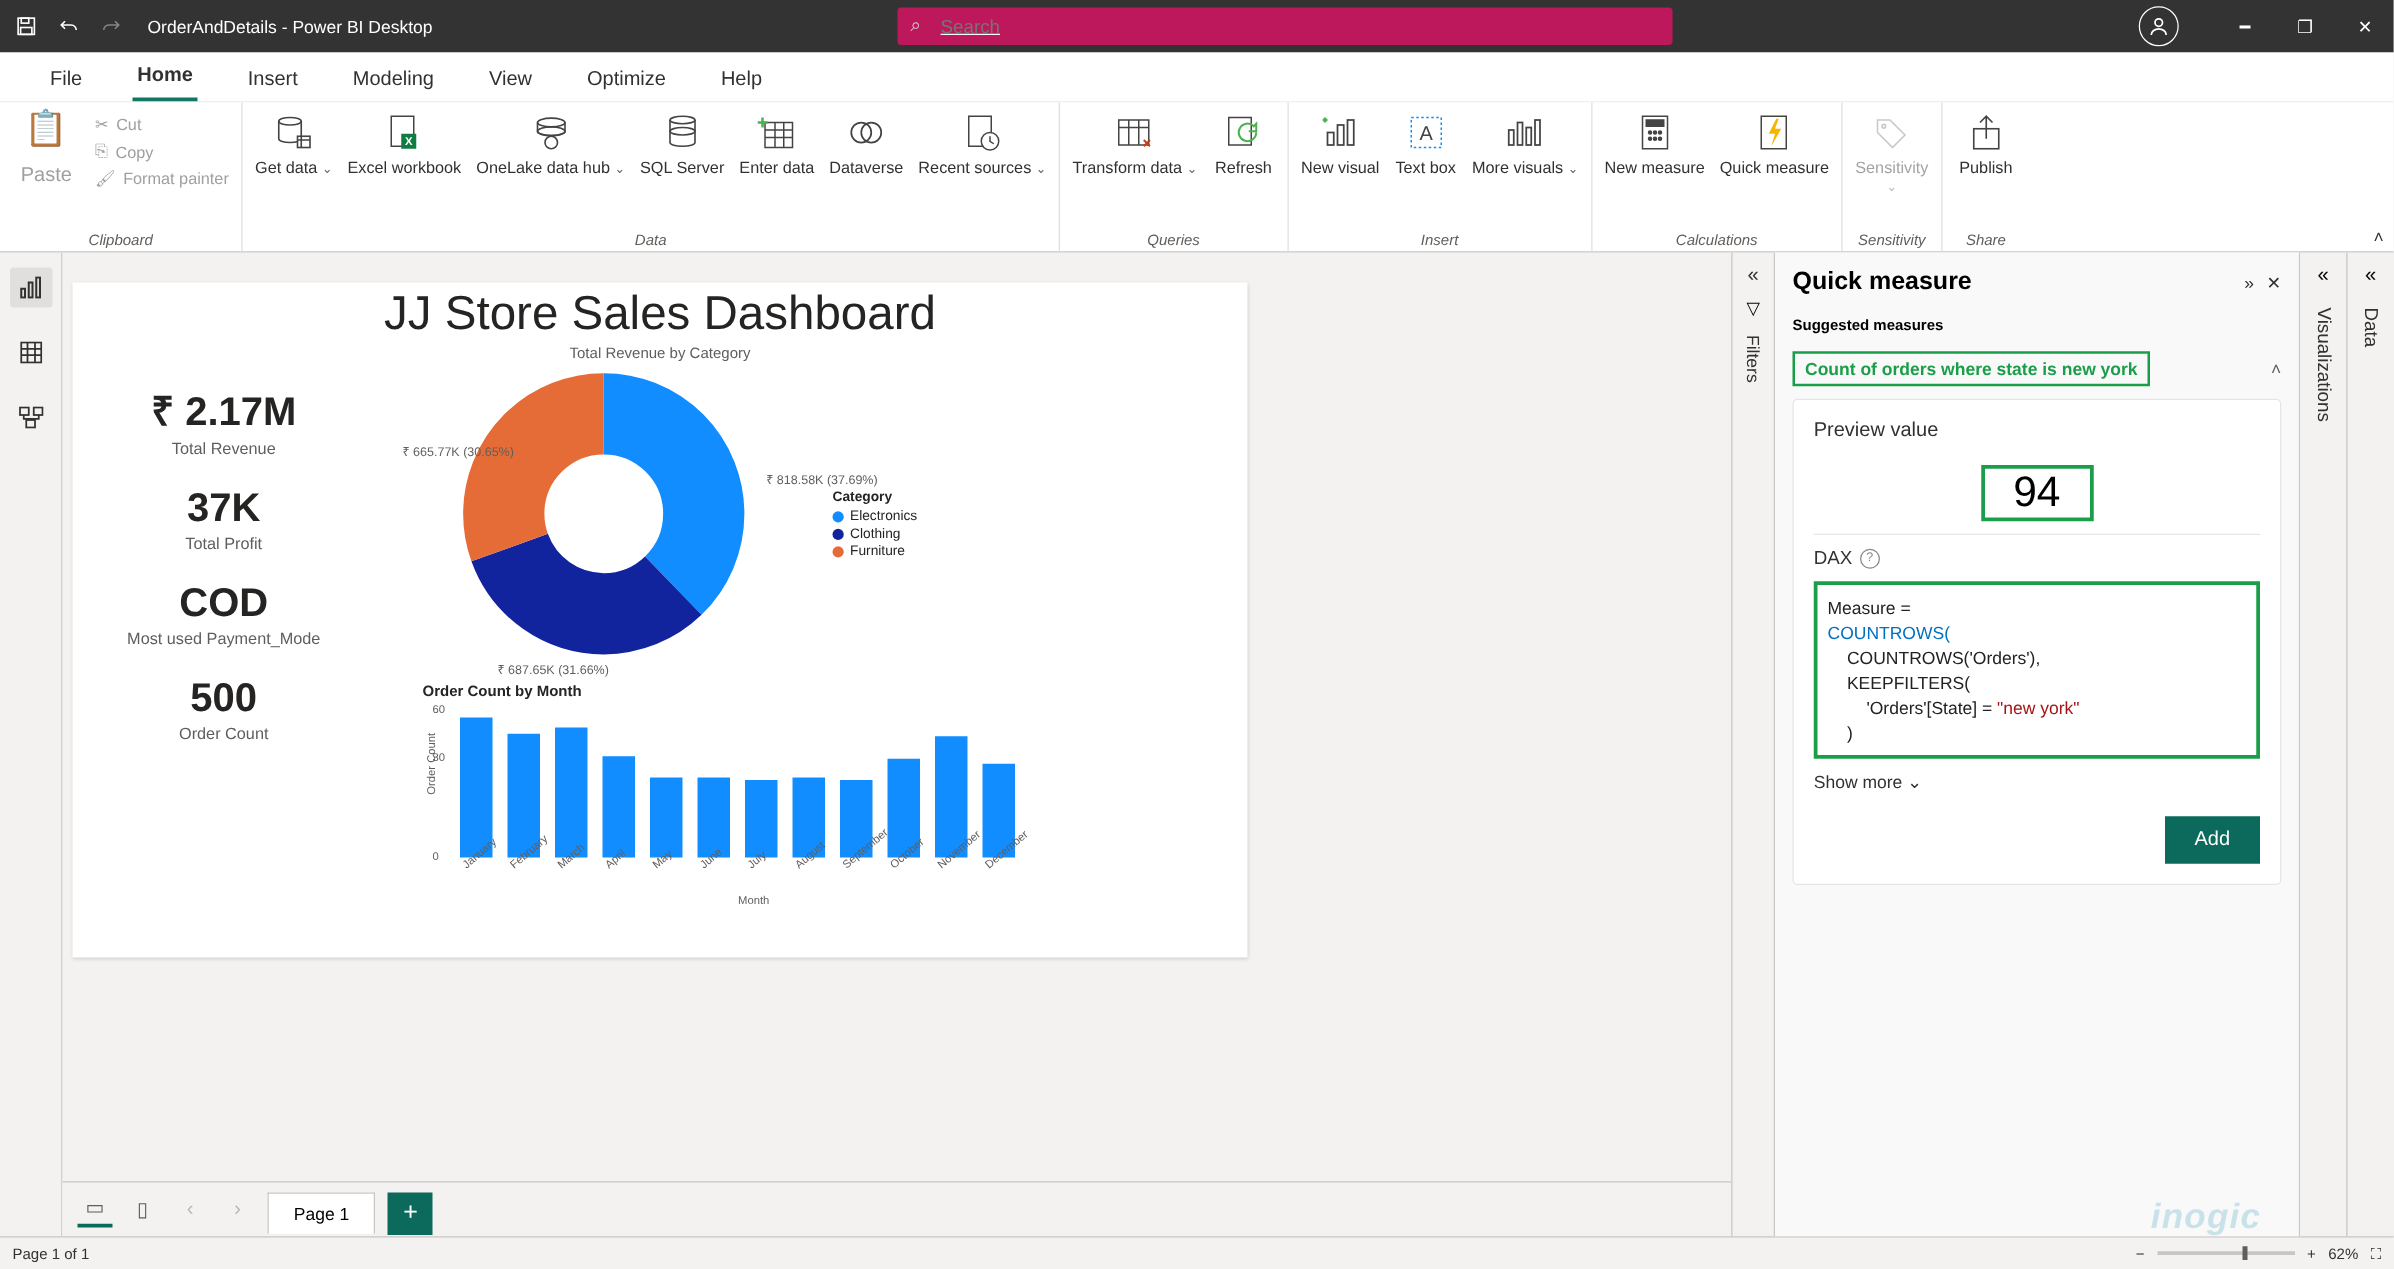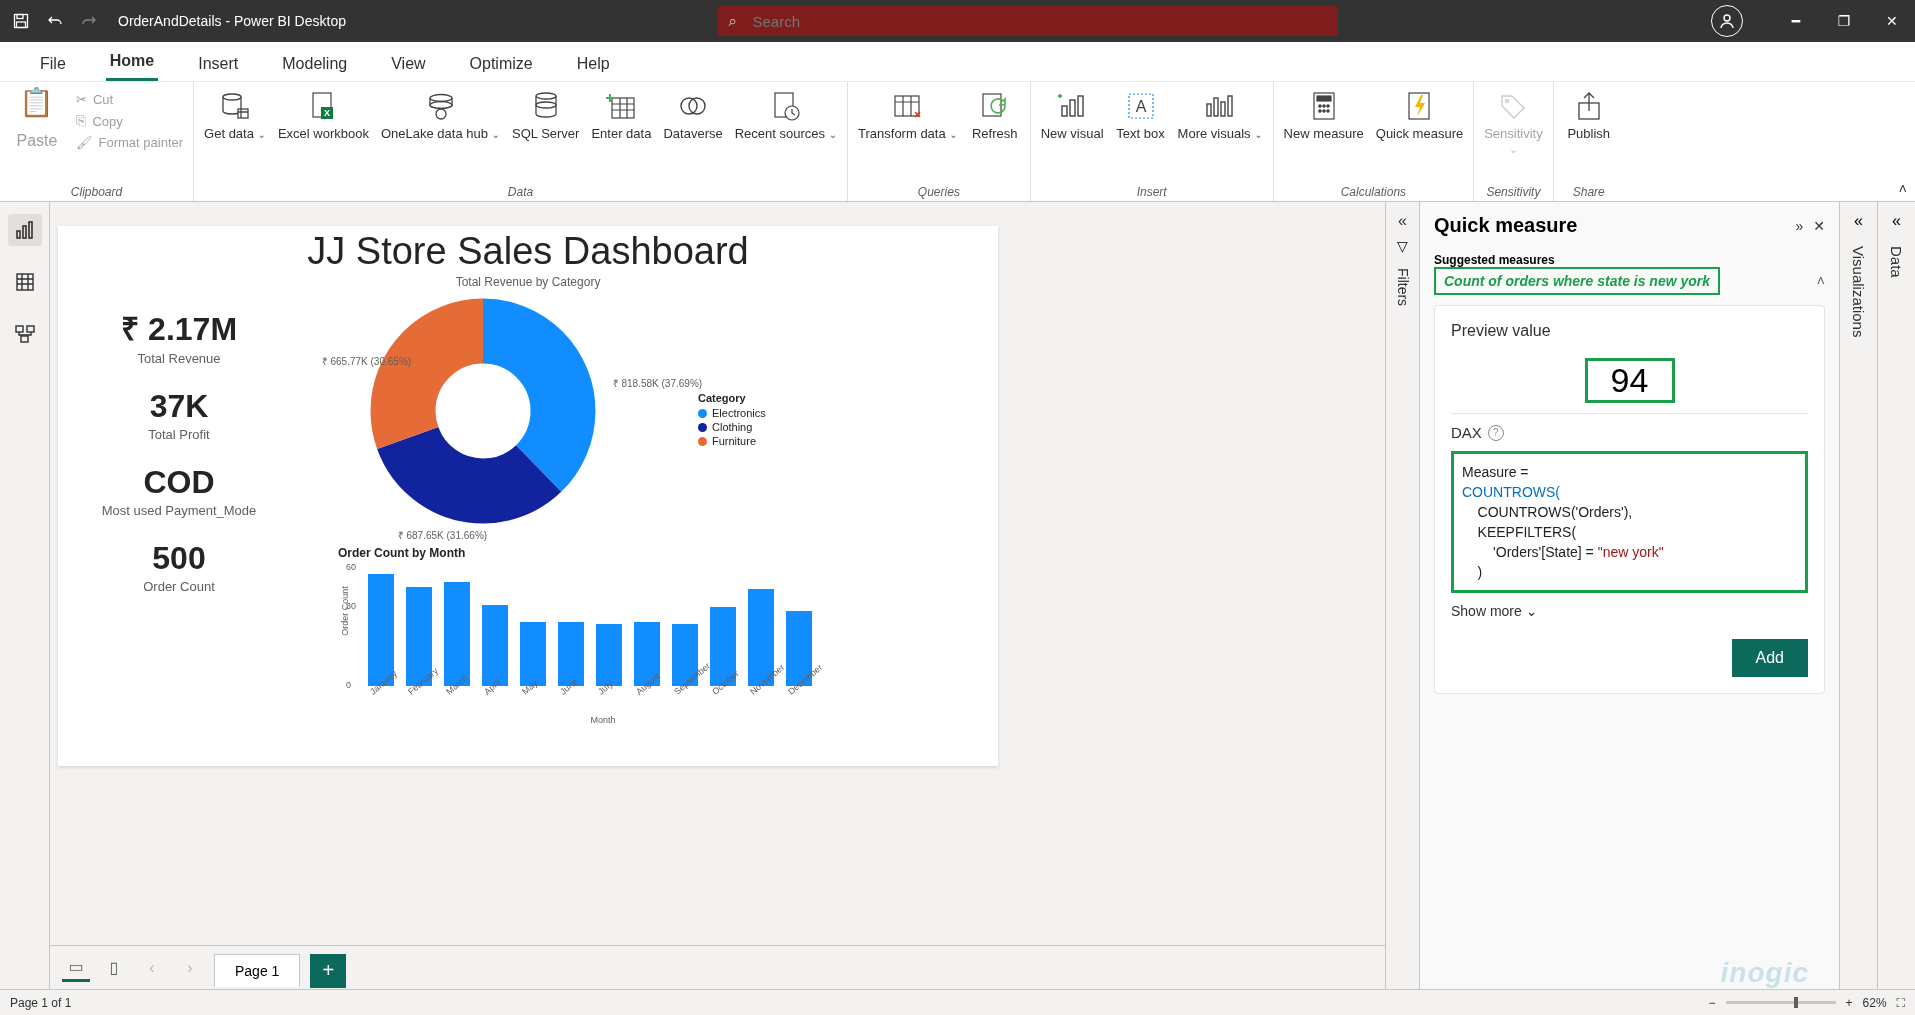--- a/index.html
+++ b/index.html
@@ -2,21 +2,21 @@
 <html><head>
 <meta charset="utf-8">
 <style>
 * { margin:0; padding:0; box-sizing:border-box; font-family:"Segoe UI",Arial,sans-serif; }
 body { width:1915px; height:1015px; background:#f3f2f1; overflow:hidden; display:flex; flex-direction:column; }
 .titlebar{height:42px;background:#333;color:#fff;display:flex;align-items:center;font-size:14px;}
 .titlebar .qat{display:flex;gap:8px;padding:0 8px;}
 .titlebar .qat span{width:26px;height:26px;display:flex;align-items:center;justify-content:center;border-radius:3px;}
 .titlebar .doc{margin-left:8px;}
 .titlebar .search{margin-left:auto;margin-right:auto;position:relative;}
-.titlebar .search input{width:620px;height:30px;background:#7f1d1d;border:none;border-radius:3px;color:#fff;padding:0 10px 0 34px;font-size:15px;}
+.titlebar .search input{width:620px;height:30px;background:#be185d;border:none;border-radius:3px;color:#fff;padding:0 10px 0 34px;font-size:15px;text-decoration:underline;}
 .titlebar .search .mag{position:absolute;left:10px;top:6px;color:#ccc;font-size:15px;}
 .titlebar .winbtns{display:flex;gap:2px;margin-left:20px;}
 .titlebar .winbtns span{width:46px;height:42px;display:flex;align-items:center;justify-content:center;font-size:14px;}
 .titlebar .acct{width:32px;height:32px;border:1.5px solid #fff;border-radius:50%;display:flex;align-items:center;justify-content:center;margin-right:10px;}
 .ribbon-tabs{height:40px;background:#fff;display:flex;align-items:flex-end;padding-left:36px;gap:36px;font-size:16px;color:#323130;border-bottom:1px solid #edebe9;}
 .ribbon-tabs .tab{padding:8px 4px;cursor:pointer;}
 .ribbon-tabs .tab.active{font-weight:600;border-bottom:3px solid #117865;}
 .ribbon{height:120px;background:#fff;display:flex;border-bottom:1px solid #c8c6c4;position:relative;}
 .ribbon .group{display:flex;flex-direction:column;align-items:center;padding:4px 10px 2px;border-right:1px solid #e1dfdd;}
 .ribbon .group .items{display:flex;gap:12px;flex:1;align-items:flex-start;}
@@ -38,21 +38,21 @@
 .canvas-area{flex:1;display:flex;flex-direction:column;min-width:0;background:#f3f2f1;}
 .canvas-scroll{flex:1;overflow:auto;padding:24px 0 0 8px;}
 .report{background:#fff;width:940px;height:540px;box-shadow:0 1px 3px rgba(0,0,0,.15);padding:6px 16px 8px;position:relative;}
 .report h1{font-weight:300;font-size:38px;text-align:center;margin-top:-2px;color:#252423;}
 .donut-title{text-align:center;font-size:12px;color:#605e5c;margin-top:2px;}
 .kpis{position:absolute;left:26px;top:80px;display:flex;flex-direction:column;gap:22px;width:190px;}
 .kpi{text-align:center;}
 .kpi .val{font-size:32px;font-weight:600;color:#252423;}
 .kpi .lab{font-size:13px;color:#605e5c;margin-top:2px;}
 .donutSVG{position:absolute;left:300px;top:60px;}
-.legend{position:absolute;left:640px;top:166px;font-size:11px;color:#252423;}
+.legend{position:absolute;left:608px;top:166px;font-size:11px;color:#252423;}
 .legend .hd{font-weight:600;margin-bottom:3px;}
 .legend .it{display:flex;align-items:center;gap:5px;margin:2px 0;}
 .legend .sw{width:9px;height:9px;border-radius:50%;}
 .dlabel{position:absolute;font-size:10px;color:#605e5c;white-space:nowrap;}
 .barsec{position:absolute;left:280px;top:320px;width:530px;}
 .barsec .bt{font-size:12px;font-weight:600;color:#252423;}
 .barrow{display:flex;align-items:flex-end;height:120px;margin-top:6px;gap:12px;padding-left:30px;position:relative;}
 .barrow .ylab{position:absolute;left:-18px;top:40px;transform:rotate(-90deg);font-size:9px;color:#605e5c;}
 .barrow .yt{position:absolute;left:8px;font-size:9px;color:#605e5c;}
 .bar{width:26px;background:#118dff;}
@@ -64,21 +64,21 @@
 .page-tabs .pt{background:#fff;border:1px solid #c8c6c4;border-bottom:none;padding:8px 20px;font-size:14px;margin-top:6px;}
 .page-tabs .add{width:36px;height:34px;background:#0b6a5b;color:#fff;display:flex;align-items:center;justify-content:center;font-size:20px;margin-top:6px;}
 .filters-rail{width:34px;background:#f3f2f1;border-left:1px solid #c8c6c4;display:flex;flex-direction:column;align-items:center;padding-top:10px;gap:8px;}
 .filters-rail .chv{font-size:16px;color:#323130;cursor:pointer;}
 .filters-rail .vt{writing-mode:vertical-rl;font-size:14px;color:#323130;margin-top:6px;}
 .qm-pane{width:420px;background:#f9f9f9;border-left:1px solid #c8c6c4;display:flex;flex-direction:column;padding:12px 14px;overflow:auto;}
 .qm-pane .hdr{display:flex;align-items:center;}
 .qm-pane .hdr h2{font-size:20px;font-weight:600;flex:1;}
 .qm-pane .hdr span{font-size:14px;color:#323130;margin-left:10px;cursor:pointer;}
 .qm-pane h3{font-size:12px;font-weight:600;margin-top:16px;}
-.sug{display:flex;align-items:center;font-style:italic;}
+.sug{display:flex;align-items:center;margin-top:14px;}
 .sug .box{border:2px solid #1a9e49;color:#1a9e49;font-size:14px;font-weight:600;padding:4px 8px;}
 .sug .car{margin-left:auto;color:#605e5c;font-size:14px;cursor:pointer;}
 .card{background:#fff;border:1px solid #e5e5e5;border-radius:4px;margin-top:10px;padding:16px;}
 .card .pvlab{font-size:16px;color:#323130;}
 .card .pv{border:3px solid #1a9e49;font-size:34px;font-weight:400;width:90px;text-align:center;margin:18px auto 10px;}
 .card hr{border:none;border-top:1px solid #e5e5e5;margin:10px 0;}
 .card .daxh{font-size:15px;color:#323130;display:flex;align-items:center;gap:6px;}
 .card .daxh .q{width:16px;height:16px;border:1px solid #888;border-radius:50%;font-size:10px;display:flex;align-items:center;justify-content:center;color:#888;}
 .daxbox{border:3px solid #1a9e49;font-family:Consolas,monospace;font-size:14px;padding:8px;margin-top:10px;line-height:20px;white-space:pre;color:#222;}
 .daxbox .kw{color:#0070c0;}

